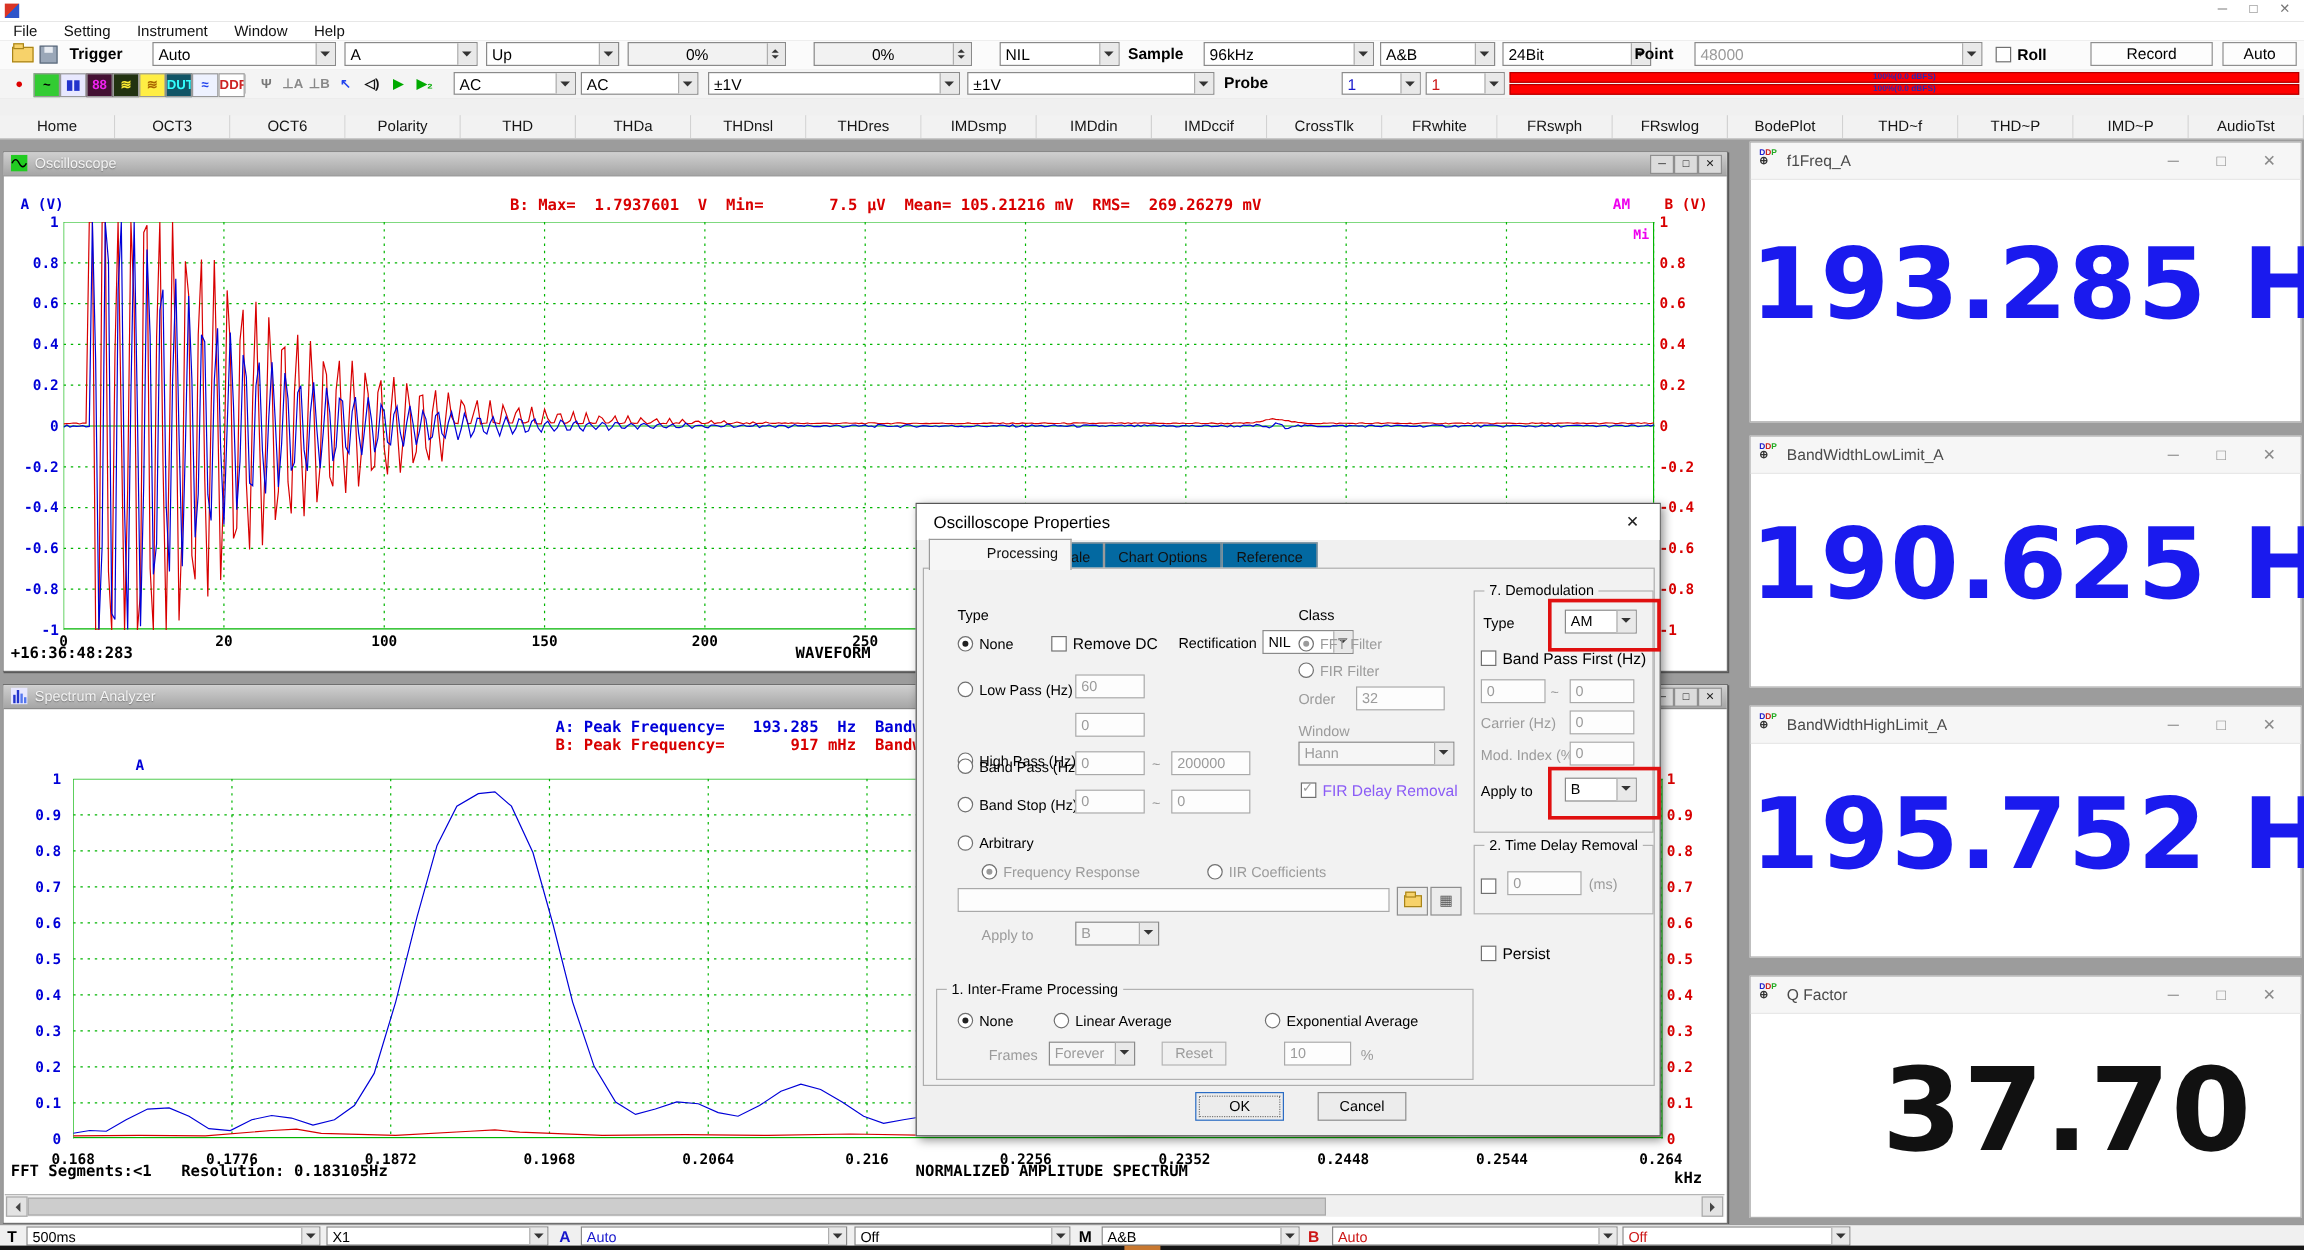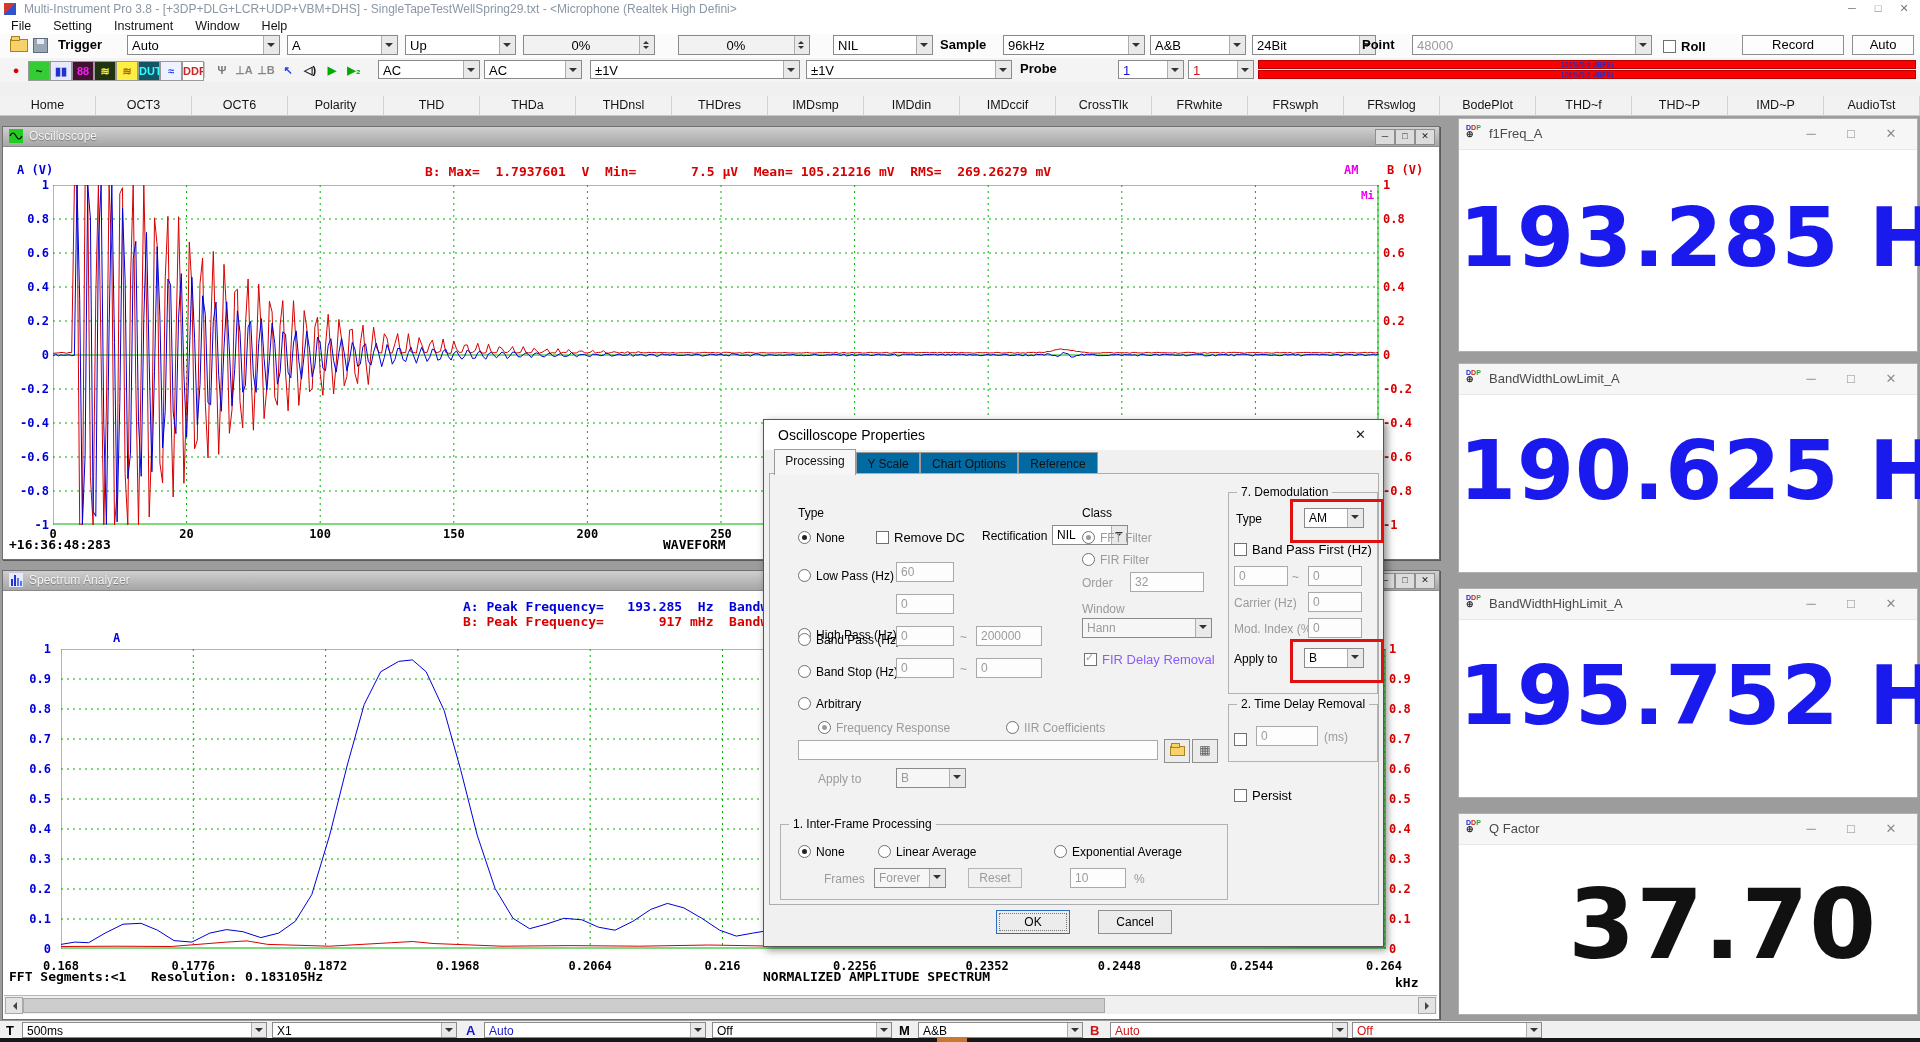--- a/index.html
+++ b/index.html
@@ -111,21 +111,20 @@
   #taskorange{left:937px;top:1038px;width:30px;height:4px;background:#c87830;}
   .levelbar{position:absolute;background:#ff0000;border:1px solid #b40000;box-sizing:border-box;text-align:center;font-size:7px;font-weight:bold;color:#2a2ab4;line-height:8px;overflow:hidden;}
 </style>
 </head>
 <body>
 
 <div id="root">
 
   <div id="titlebar" class="abs">
     <div id="appicon" class="abs"></div>
-    <div id="apptitle" class="abs">Multi-Instrument Pro 3.8  -  [+3DP+DLG+LCR+UDP+VBM+DHS]  -  SingleTapeTestWellSpring29.txt  -  &lt;Microphone (Realtek High Defini&gt;</div>
     <div class="capbtn abs" style="right:56px;">─</div>
     <div class="capbtn abs" style="right:30px;">□</div>
     <div class="capbtn abs" style="right:4px;">✕</div>
   </div>
 
   <div id="menubar" class="abs">
       <div class="menuitem">File</div>
       <div class="menuitem">Setting</div>
       <div class="menuitem">Instrument</div>
       <div class="menuitem">Window</div>
@@ -519,21 +518,21 @@
         </div>
         <div class="pvalue" style="top: 55px; font-size: 96px; color: rgb(17, 17, 17); right: 40px;">37.70</div>
       </div>
     </div>
 
   <div id="dialog" class="abs">
     <div id="dlg-title">
       <span class="ttext">Oscilloscope Properties</span>
       <span id="dlg-close">✕</span>
     </div>
-    <div class="dtab sel" style="left:10px;width:80px;">Processing</div>
+    <div class="dtab sel" style="left:10px;width:80px;padding-left:37px;">Processing</div>
     <div class="dtab" style="left:92px;width:62px;">Y Scale</div>
     <div class="dtab" style="left:156px;width:96px;">Chart Options</div>
     <div class="dtab" style="left:254px;width:78px;">Reference</div>
     <div id="dlg-page"></div>
 
     <div class="dl" style="left:34px;top:86px;">Type</div>
     <div class="rd on" style="left:34px;top:108px;"><span class="rdot"></span><span class="rlab">None</span></div>
     <div class="ck" style="left:112px;top:108px;"><span class="ckbox"></span><span class="cklab">Remove DC</span></div>
     <div class="dl" style="left:218px;top:109px;">Rectification</div>
     <div class="dcmb" style="left:288px;top:105px;width:76px;">

